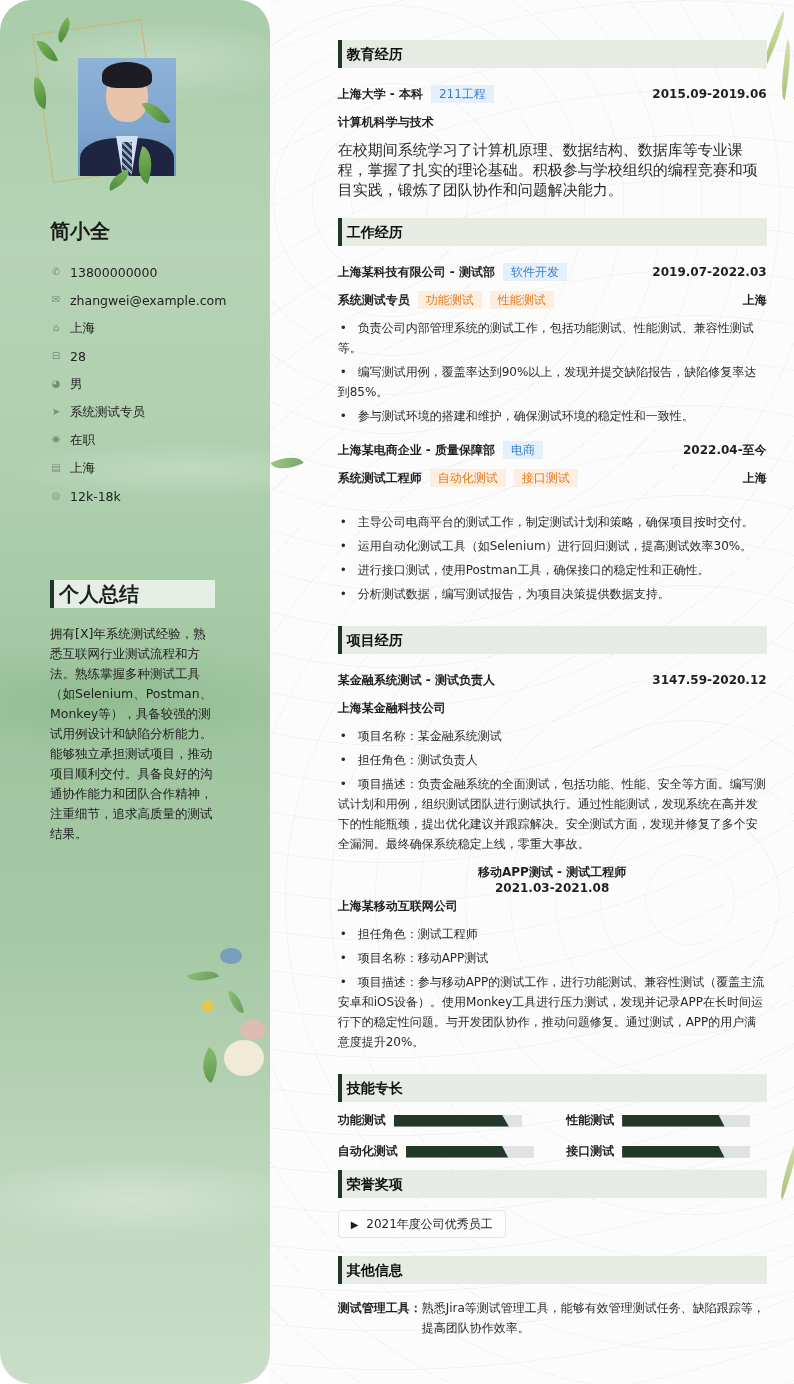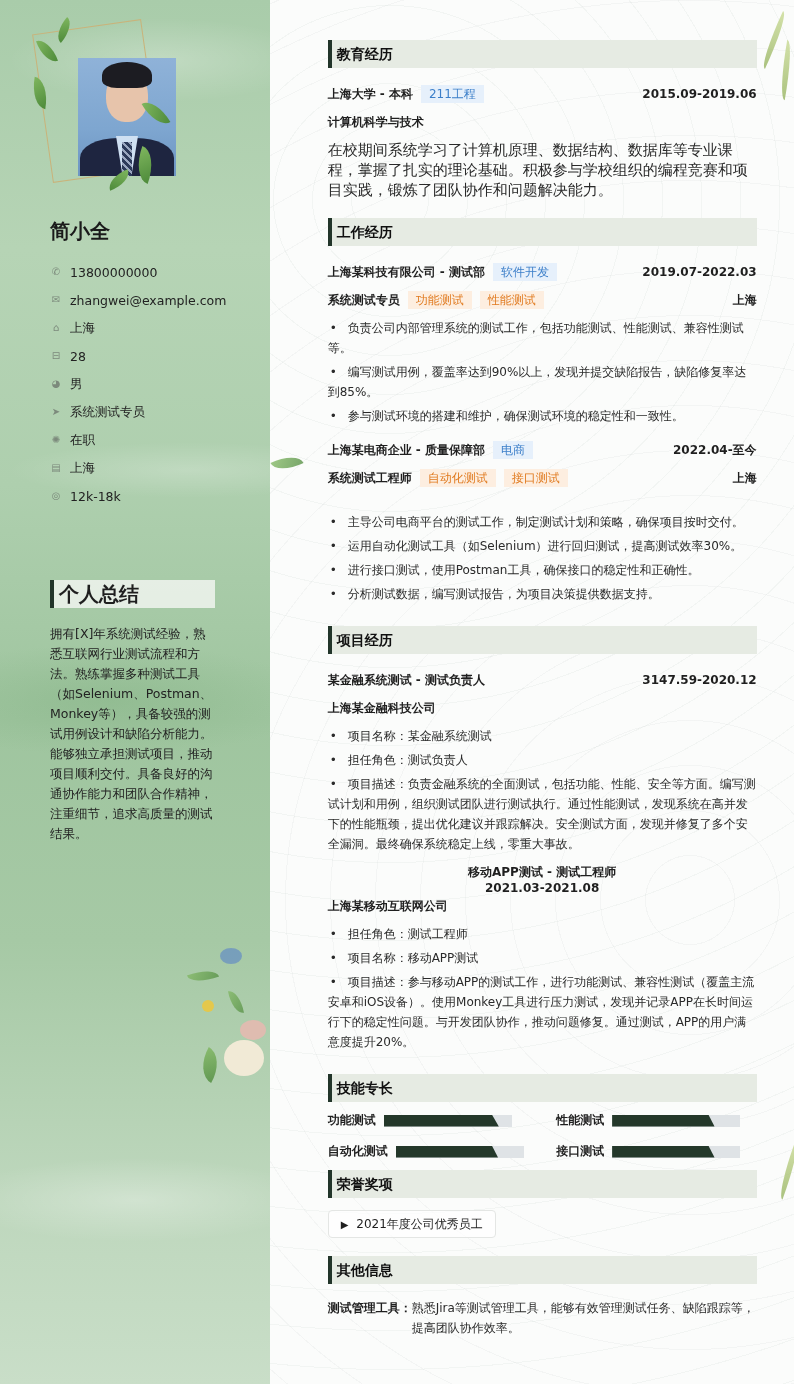--- a/index.html
+++ b/index.html
@@ -16,20 +16,21 @@
   .sidebar {
     position: relative;
     width: 272px; height: 1384px;
     background:
       radial-gradient(ellipse 220px 60px at 60% 60px, rgba(255,255,255,0.25), transparent 70%),
       radial-gradient(ellipse 260px 40px at 70% 470px, rgba(255,255,255,0.22), transparent 70%),
       radial-gradient(ellipse 300px 80px at 40% 700px, rgba(120,170,120,0.35), transparent 70%),
       radial-gradient(ellipse 260px 60px at 50% 1200px, rgba(255,255,255,0.3), transparent 70%),
       linear-gradient(180deg, #a9ccaa 0%, #b6d4b5 18%, #aecfae 35%, #9fc59f 52%, #a6c9a5 68%, #bcd6bb 85%, #c9dec8 100%);
     overflow: hidden;
+    border-radius: 32px;
   }
   .photo-frame {
     position: absolute; left: 28px; top: 18px; width: 140px; height: 180px;
   }
   .photo-frame .gold {
     position: absolute; left: 14px; top: 8px; width: 110px; height: 150px;
     border: 1px solid #c9b37a; transform: rotate(-8deg);
   }
   .photo {
     position: absolute; left: 50px; top: 40px; width: 98px; height: 118px;
@@ -94,21 +95,21 @@
 
   
   .main {
     position: relative; width: 529px; height: 1384px;
     background:
       repeating-radial-gradient(circle at 120px 200px, transparent 0 38px, rgba(200,210,205,0.18) 38px 39px),
       repeating-radial-gradient(circle at 420px 900px, transparent 0 44px, rgba(200,210,205,0.16) 44px 45px),
       #fbfcfb;
     overflow: hidden;
   }
-  .content { position: absolute; left: 58px; top: 40px; width: 429px; }
+  .content { position: absolute; left: 68px; top: 40px; width: 429px; }
   .sec-title {
     height: 28px; background: #e6ebe3; border-left: 4px solid #22352a;
     font-size: 14px; font-weight: bold; line-height: 28px; padding-left: 5px;
     color: #111;
   }
   .row {
     display: flex; align-items: center; justify-content: space-between;
     font-size: 12px; height: 28px;
   }
   .row .left { display: flex; align-items: center; font-weight: bold; }

